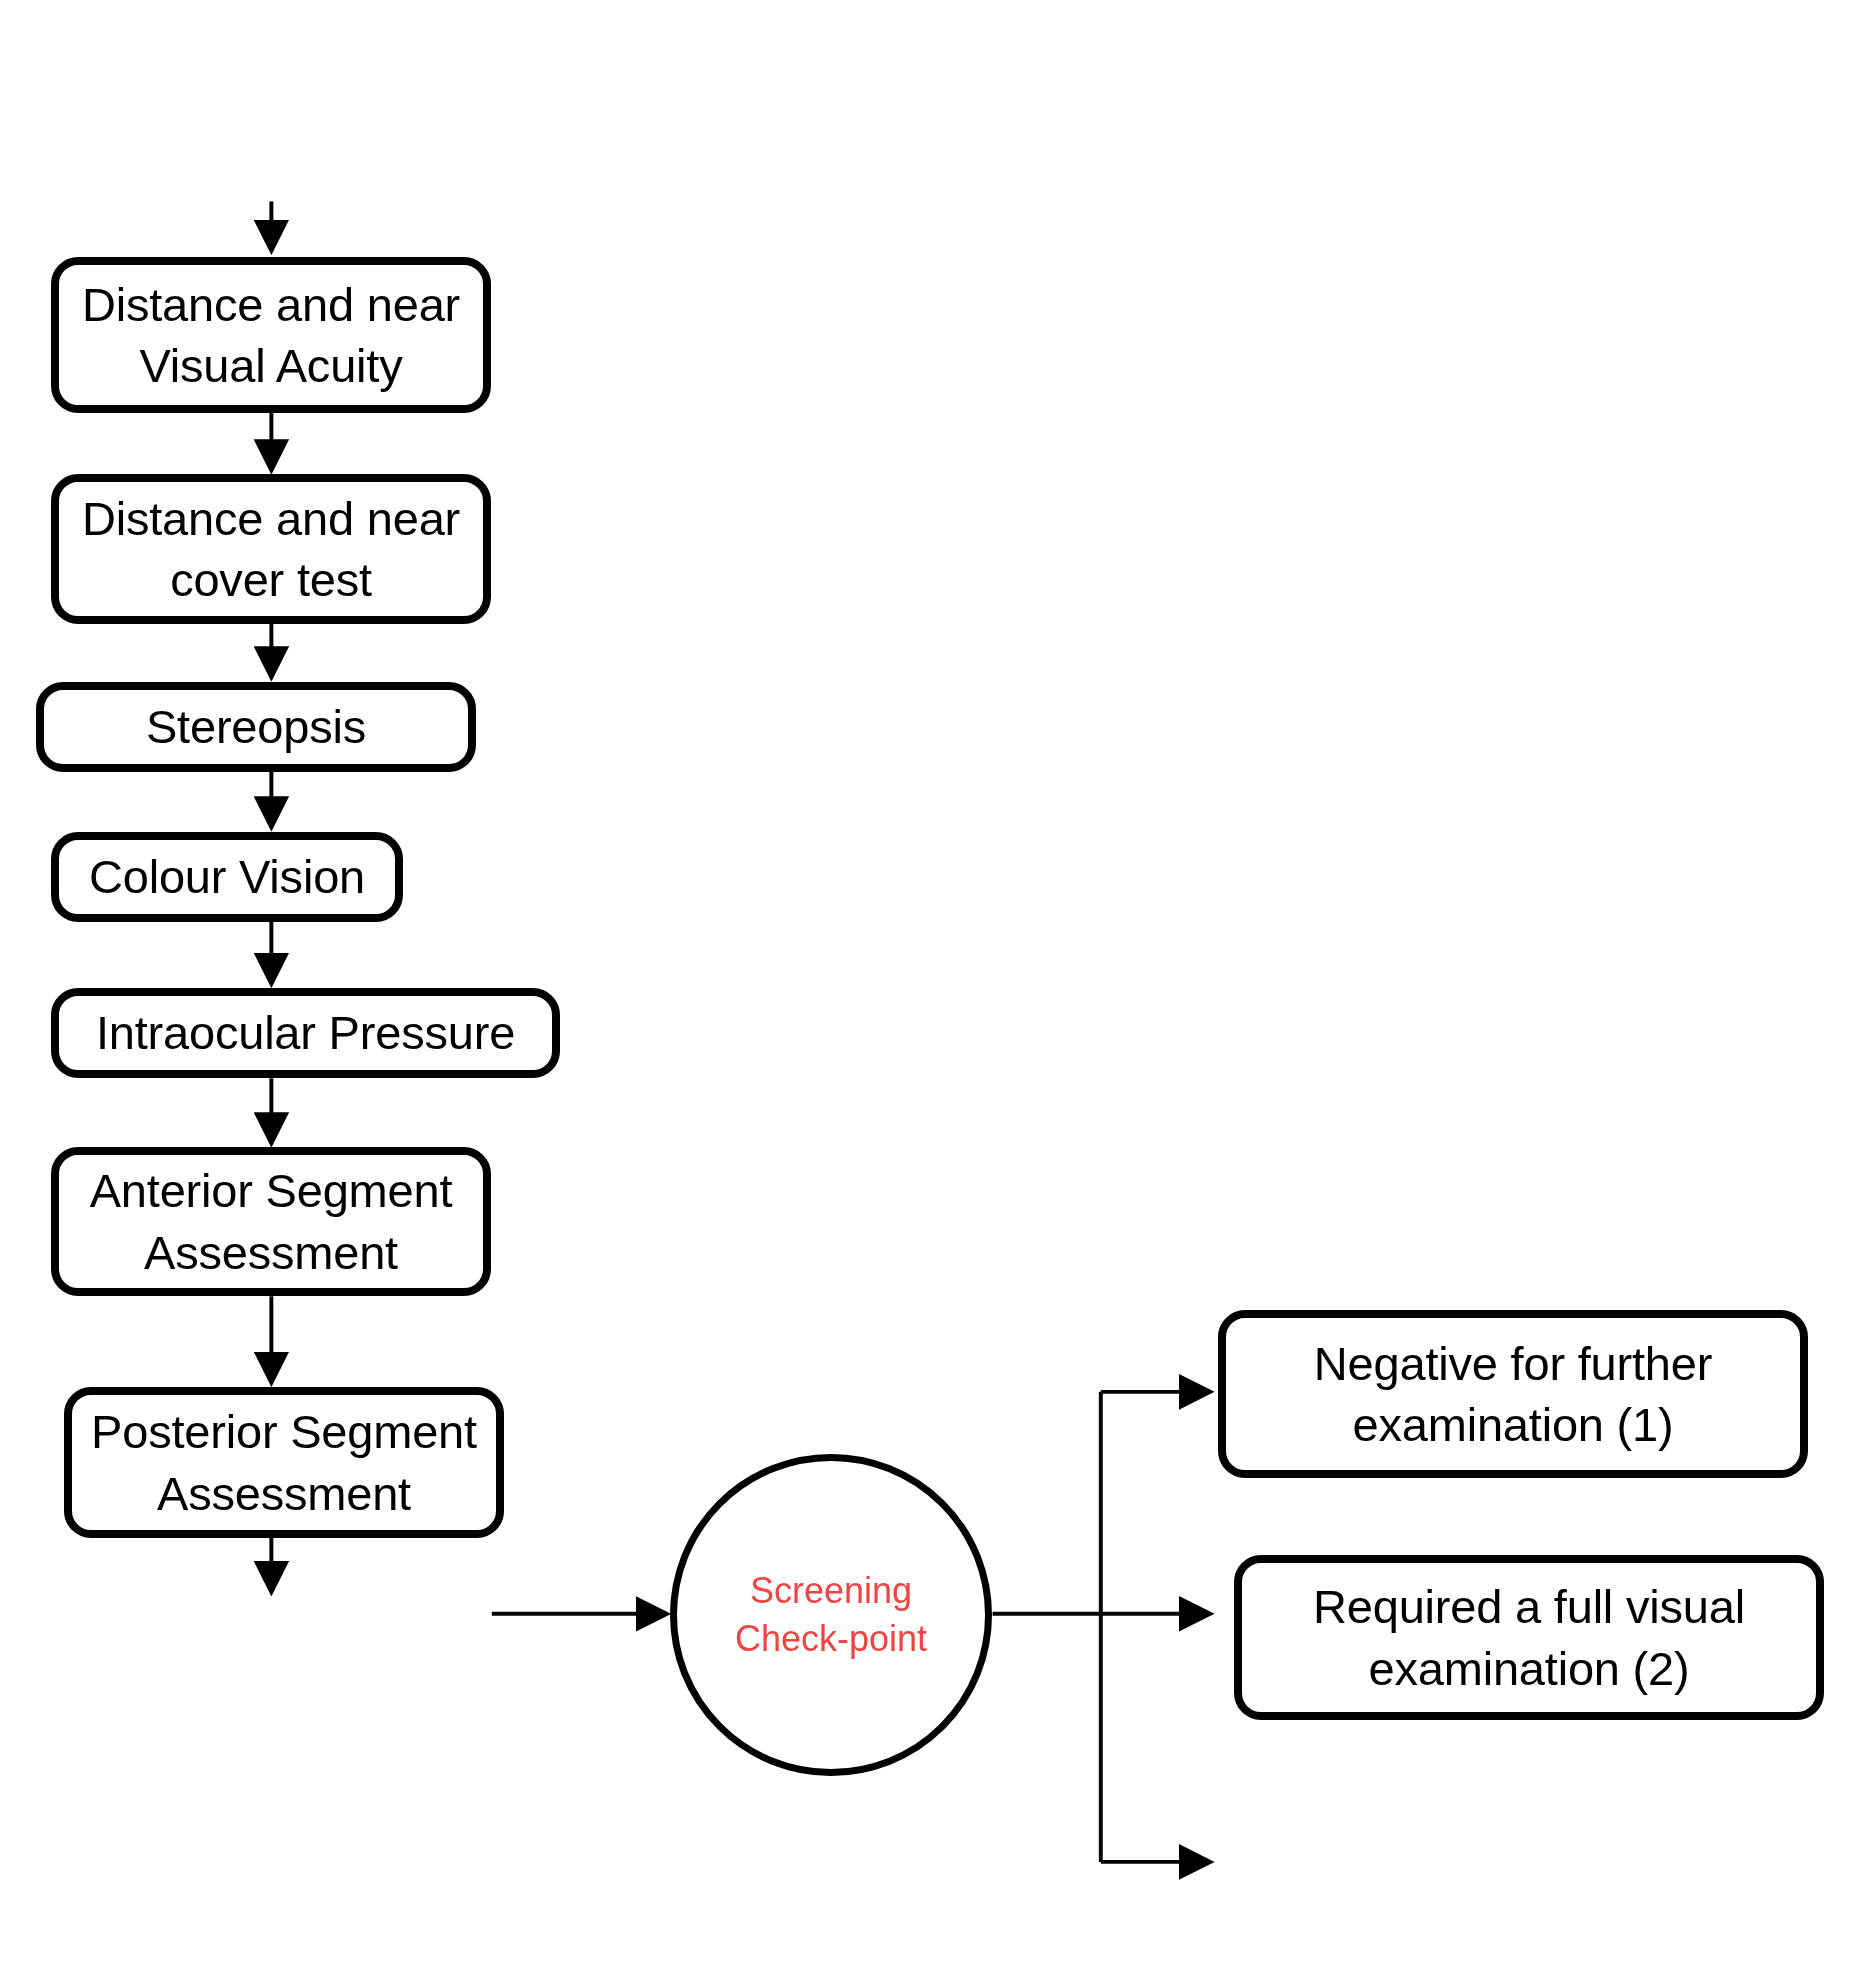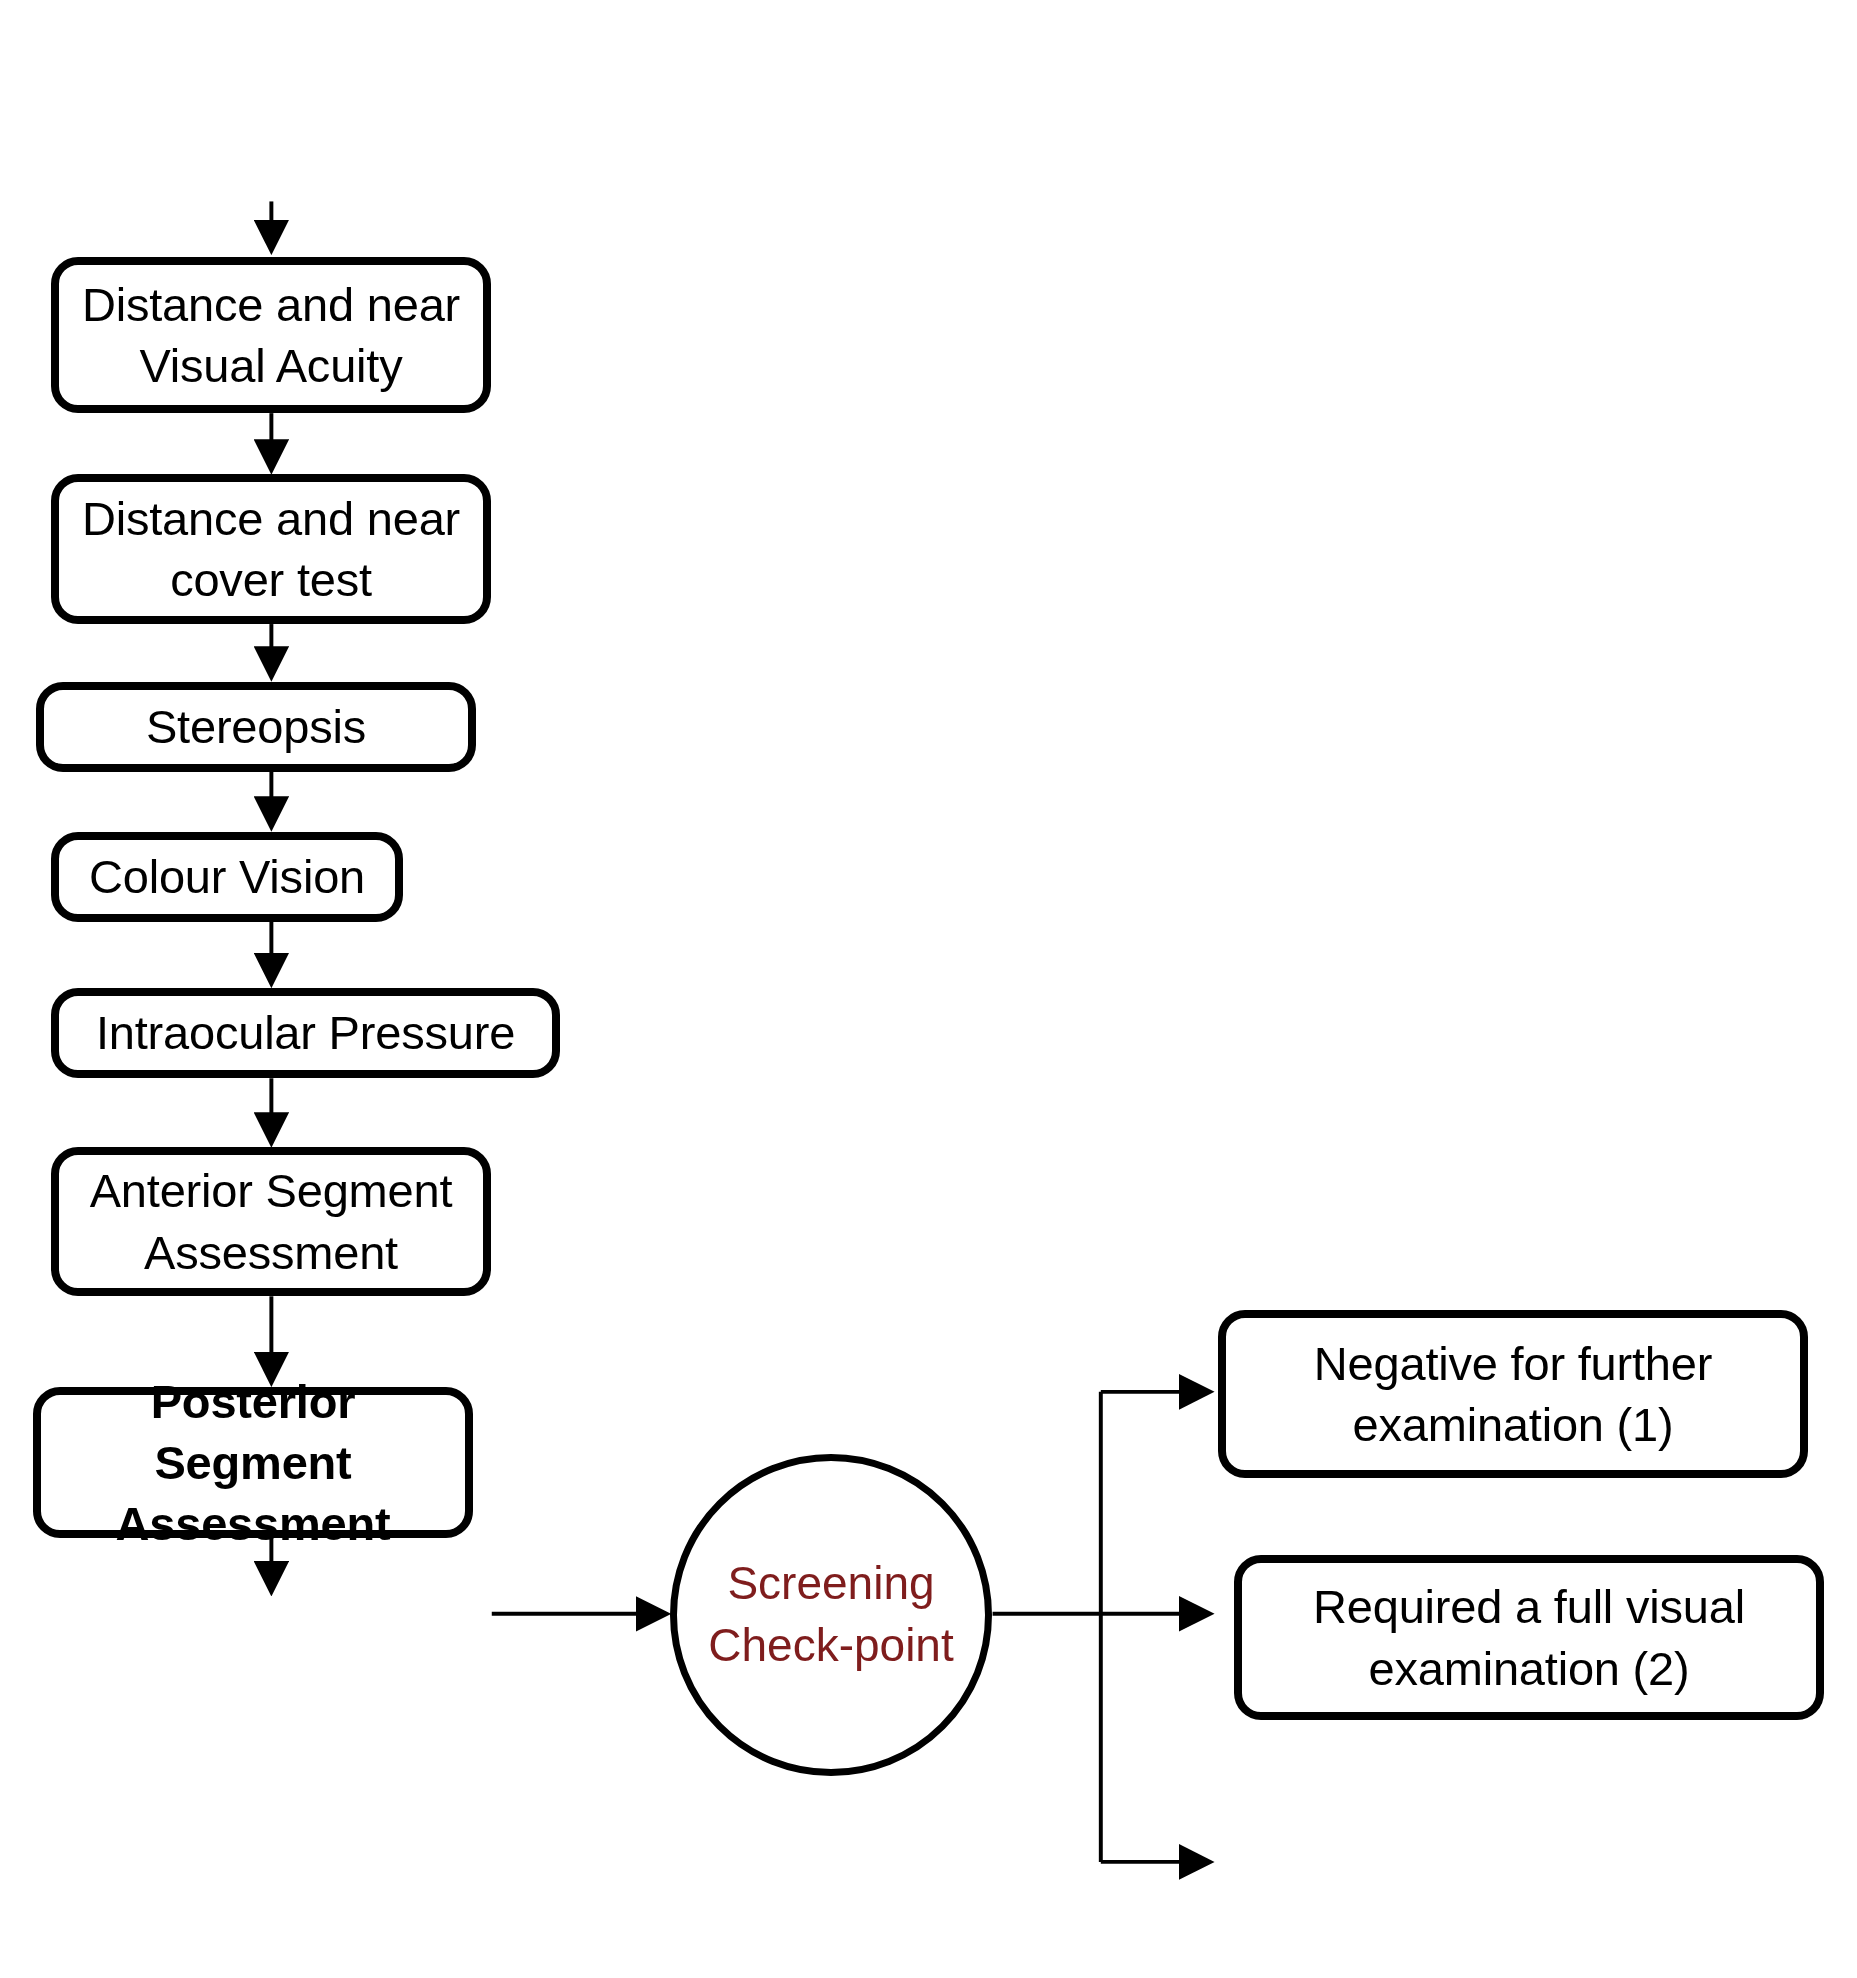--- a/index.html
+++ b/index.html
@@ -40,22 +40,22 @@
   .circle-node {
     position: absolute;
     box-sizing: border-box;
     background: #ffffff;
     border: 7.1px solid #000000;
     border-radius: 50%;
     display: flex;
     align-items: center;
     justify-content: flex-end;
     text-align: center;
-    color: #7f1d1d;
-    font-size: 46px;
+    color: #ef4444;
+    font-size: 36px;
     line-height: 1.34;
     z-index: 3;
   }
   svg.edges {
     position: absolute;
     left: 0;
     top: 0;
     width: 1858px;
     height: 1978px;
     z-index: 1;
@@ -118,21 +118,21 @@
 
   <div class="node" style="left:51px; top:988px; width:509px; height:90px;">
     <span class="node-label">Intraocular Pressure</span>
   </div>
 
   <div class="node" style="left:51px; top:1147px; width:440px; height:149px;">
     <span class="node-label">Anterior Segment
 Assessment</span>
   </div>
 
-  <div class="node" style="left:33px; top:1387px; width:440px; height:151px;font-weight:bold;">
+  <div class="node" style="left:64px; top:1387px; width:440px; height:151px;">
     <span class="node-label">Posterior Segment
 Assessment</span>
   </div>
 
 
   <div class="circle-node" style="left:670px; top:1454px; width:322px; height:322px;">
     <span class="node-label">Screening
 Check-point</span>
   </div>
 

